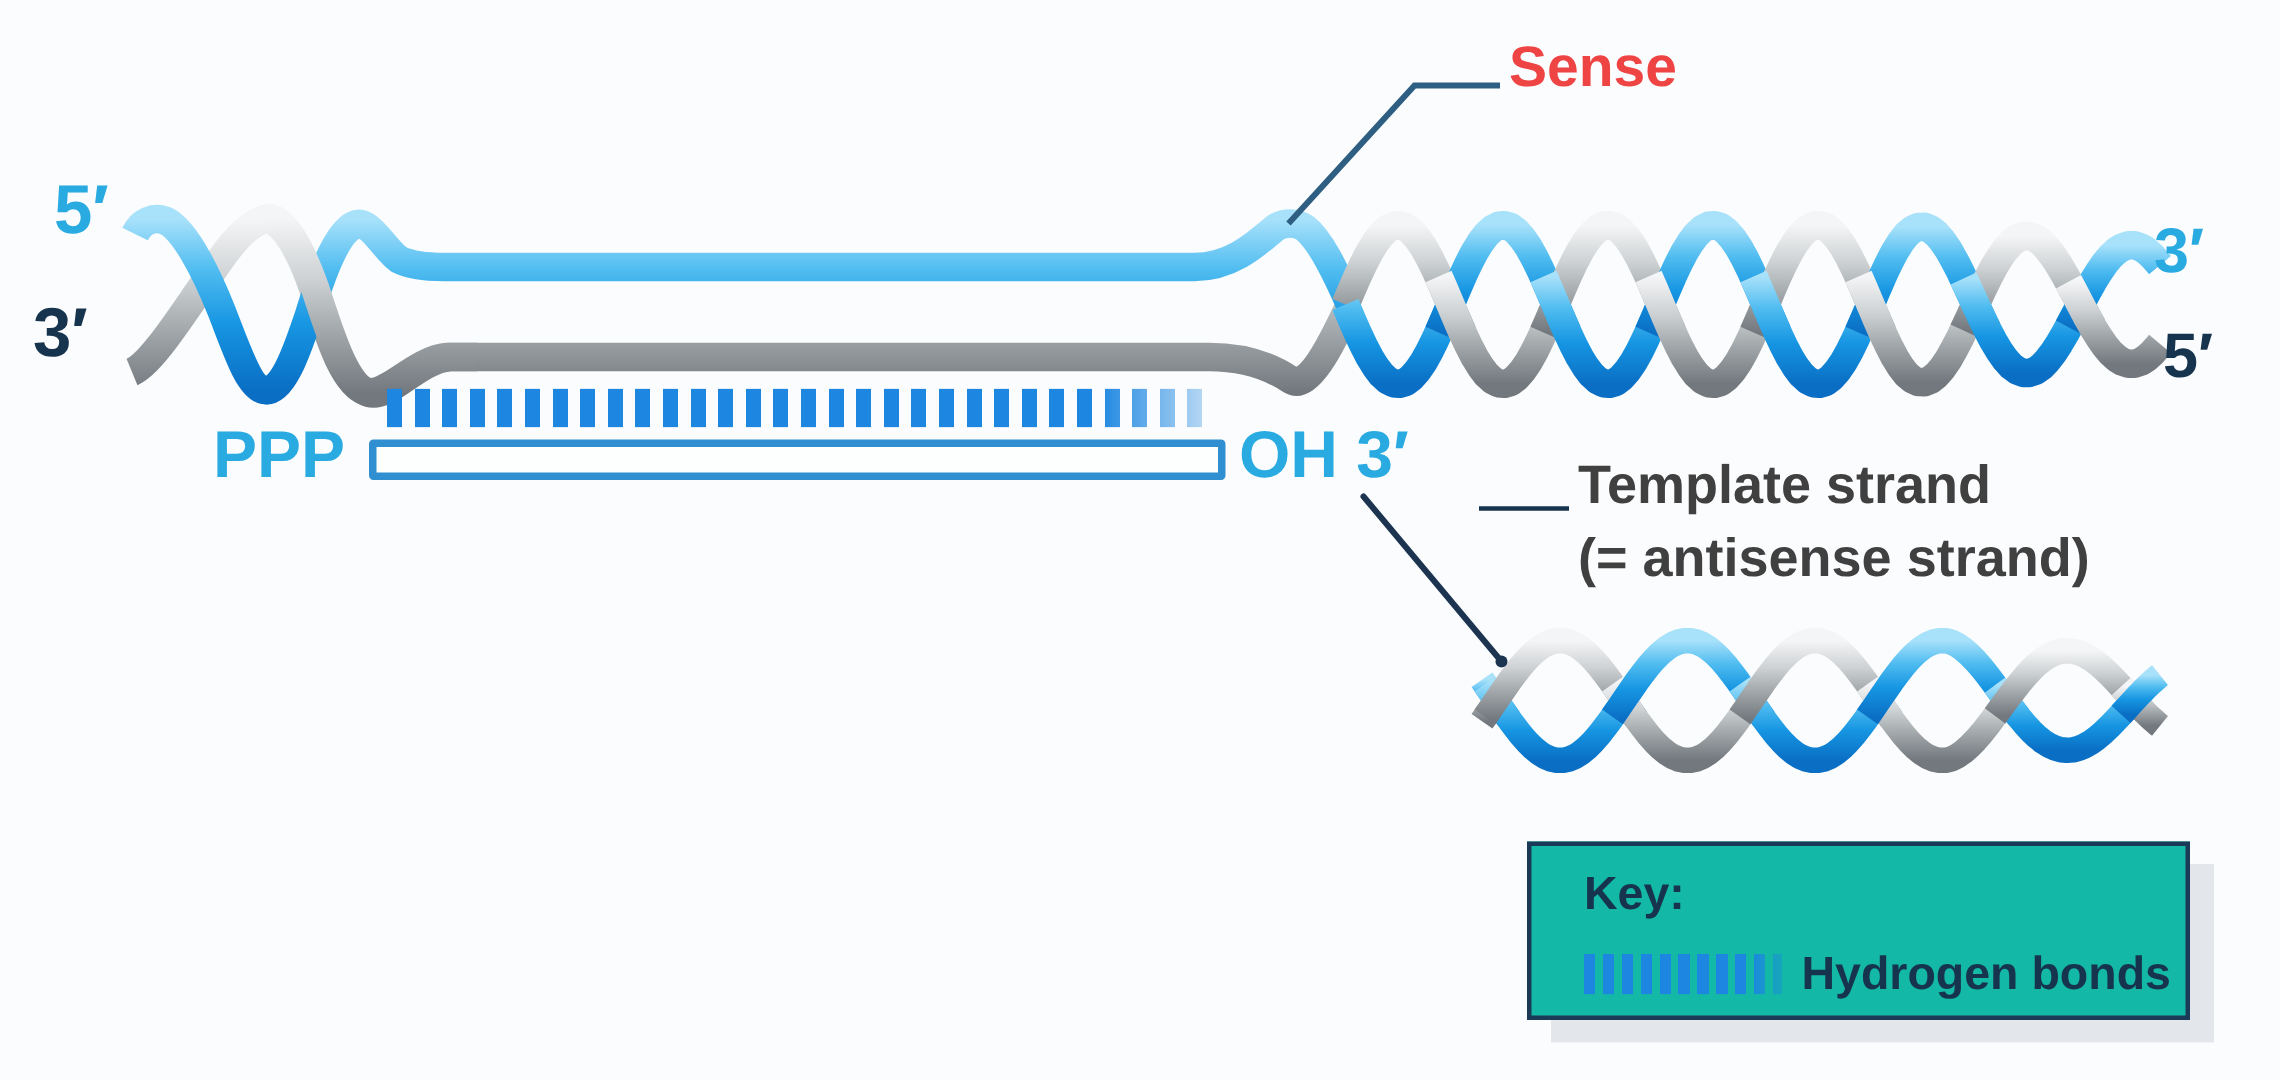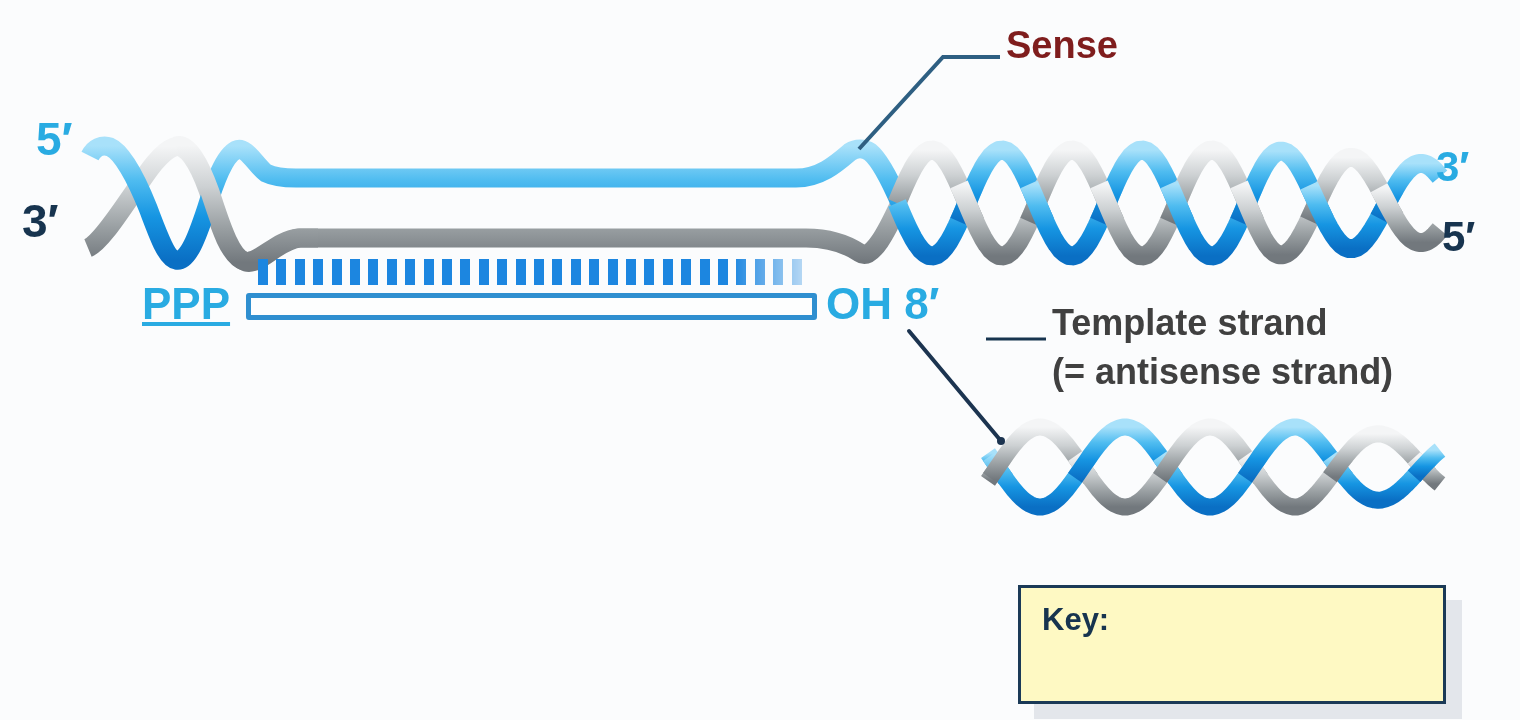--- a/index.html
+++ b/index.html
@@ -10,45 +10,44 @@
     overflow:hidden;
     font-family:"Liberation Sans", sans-serif;
   }
   .stage svg{position:absolute;left:0;top:0;}
   .lbl{position:absolute;font-weight:700;white-space:nowrap;line-height:1;}
   .lb{color:#29ABE2;}
   .dk{color:#17344F;}
   .prime{font-size:46px;}
   .prime-sm{font-size:42px;}
   .seq{font-size:44px;}
-  .sense{left:1006px;top:26px;font-size:38px;color:#7f1d1d;}
+  .sense{left:1006px;top:26px;font-size:38px;color:#ef4444;}
   .template{left:1052px;top:299px;font-size:36px;color:#404040;line-height:1.36;}
   .template .reg{font-weight:700;}
   .pos-5tl{left:36px;top:116px;}
   .pos-3bl{left:22px;top:198px;}
   .pos-3tr{left:1436px;top:146px;}
   .pos-5br{left:1442px;top:216px;}
-  .pos-ppp{left:142px;top:282px;text-decoration:underline;}
+  .pos-ppp{left:142px;top:282px;}
   .pos-oh{left:826px;top:282px;}
   .bonds{
     position:absolute;left:258px;top:259px;width:551px;height:26px;
     background:repeating-linear-gradient(90deg,#1C86E0 0 10px,rgba(0,0,0,0) 10px 18.4px);
     -webkit-mask-image:linear-gradient(90deg,#000 86%,rgba(0,0,0,.3) 99%);
             mask-image:linear-gradient(90deg,#000 86%,rgba(0,0,0,.3) 99%);
   }
   .transcript{
     position:absolute;left:246px;top:293px;width:561px;height:17px;
     border:5px solid #2F8FD0;border-radius:3px;background:#FDFEFE;
   }
   .keybox{
     position:absolute;left:1018px;top:561px;width:401px;height:99px;
-    background:#fef9c3;border:3px solid #1B3A57;
+    background:#14b8a6;border:3px solid #1B3A57;
     box-shadow:16px 15px 0 #E3E6EB;
-    padding:14px 0 0 21px;
-    margin-top:24px;
+    padding:14px 0 0 35px;
   }
   .keybox .ktitle{position:static;display:block;font-size:31px;font-weight:700;color:#17344F;}
   .keyrow{display:flex;align-items:center;margin-top:17px;}
   .keyswatch{
     width:132px;height:27px;
     background:repeating-linear-gradient(90deg,#1C86E0 0 7.5px,rgba(0,0,0,0) 7.5px 12.6px);
     -webkit-mask-image:linear-gradient(90deg,#000 84%,rgba(0,0,0,.4) 99%);
             mask-image:linear-gradient(90deg,#000 84%,rgba(0,0,0,.4) 99%);
   }
   .keylabel{font-size:31px;font-weight:700;color:#17344F;margin-left:13px;}
@@ -119,26 +118,30 @@
   <div class="bonds"></div>
 
   <div class="transcript"></div>
 
   <div class="lbl prime lb pos-5tl">5′</div>
   <div class="lbl prime dk pos-3bl">3′</div>
   <div class="lbl prime-sm lb pos-3tr">3′</div>
   <div class="lbl prime-sm dk pos-5br">5′</div>
 
   <div class="lbl seq lb pos-ppp">PPP</div>
-  <div class="lbl seq lb pos-oh">OH 8′</div>
+  <div class="lbl seq lb pos-oh">OH 3′</div>
 
   <div class="lbl sense">Sense</div>
 
   <div class="lbl template">
     <span>Template strand</span><br>
     <span class="reg">(= antisense </span><span>strand)</span>
   </div>
 
   <div class="keybox">
     <span class="ktitle">Key:</span>
+    <div class="keyrow">
+      <div class="keyswatch"></div>
+      <span class="keylabel">Hydrogen bonds</span>
+    </div>
   </div>
 
 </div>
 
 </body></html>

